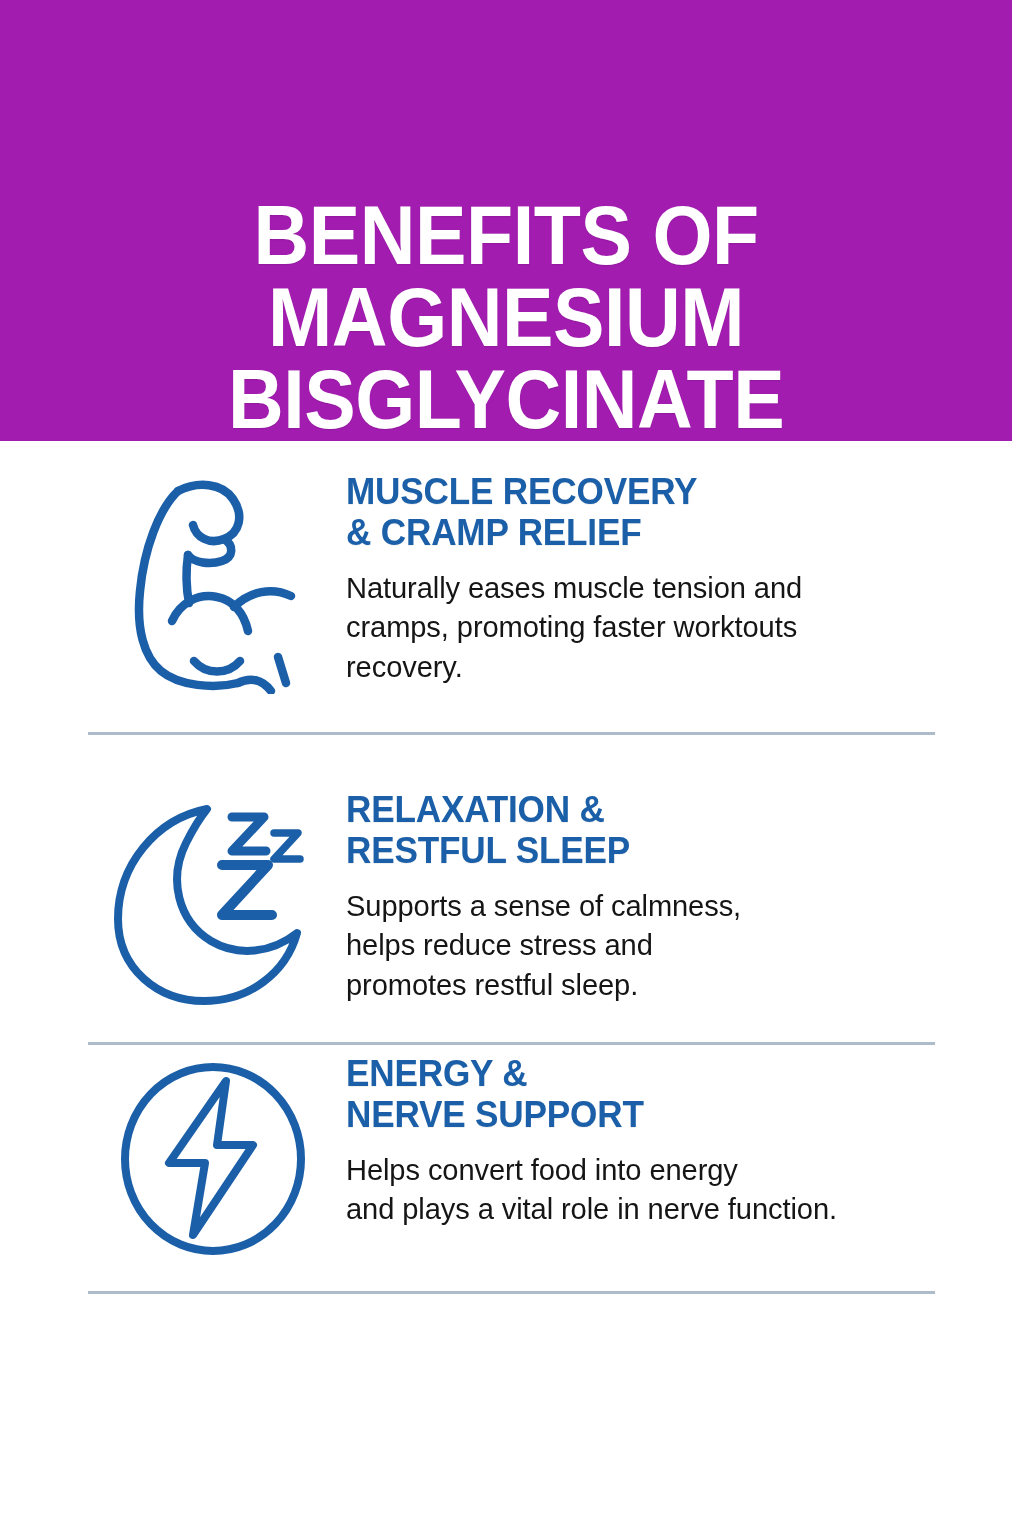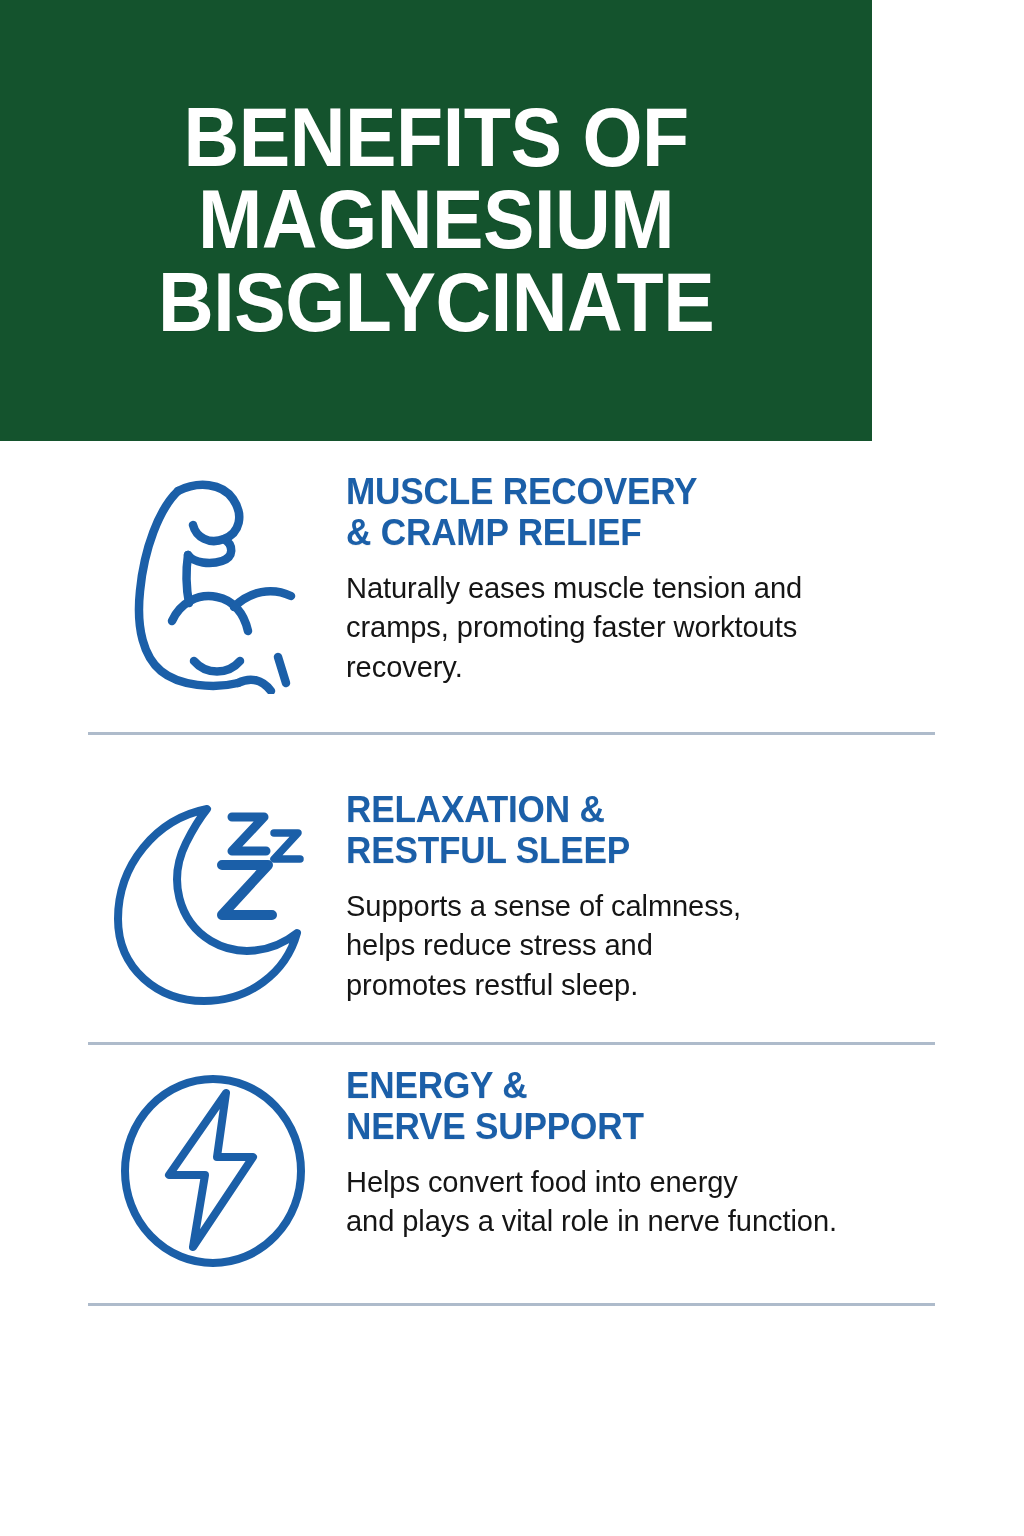--- a/index.html
+++ b/index.html
@@ -16,26 +16,26 @@
     position:relative;
     width:1024px;
     height:1536px;
     background:#ffffff;
   }
 
   
   .header {
     position:absolute;
     left:0; top:0;
-    width:872px; height:441px;
-    background:#14532d;
+    width:1012px; height:441px;
+    background:#a21caf;
     display:flex;
     flex-direction:column;
     align-items:center;
-    justify-content:center;
+    justify-content:flex-end;
   }
   .header-title {
     color:#ffffff;
     font-family:"Liberation Sans", sans-serif;
     font-weight:700;
     font-size:83px;
     line-height:0.99;
     letter-spacing:-0.5px;
     text-align:center;
     transform:scaleX(0.93);
@@ -95,21 +95,21 @@
     line-height:1.32;
     letter-spacing:-0.1px;
     transform:scaleX(0.97);
     transform-origin:left center;
     white-space:pre-line;
   }
 
   
   .row-1 { padding-top:30px; }
   .row-2 { padding-top:20px;margin-top:34px; }
-  .row-3 { padding-top:20px; }
+  .row-3 { padding-top:8px; }
   .row-4 { padding-top:18px; }
 
   .row-1 .benefit-icon { padding-top:8px; }
   .row-2 .benefit-icon { padding-top:4px; }
   .row-3 .benefit-icon { padding-top:6px; }
   .row-4 .benefit-icon { padding-top:22px; }
 
   .divider {
     width:847px;
     height:3px;

